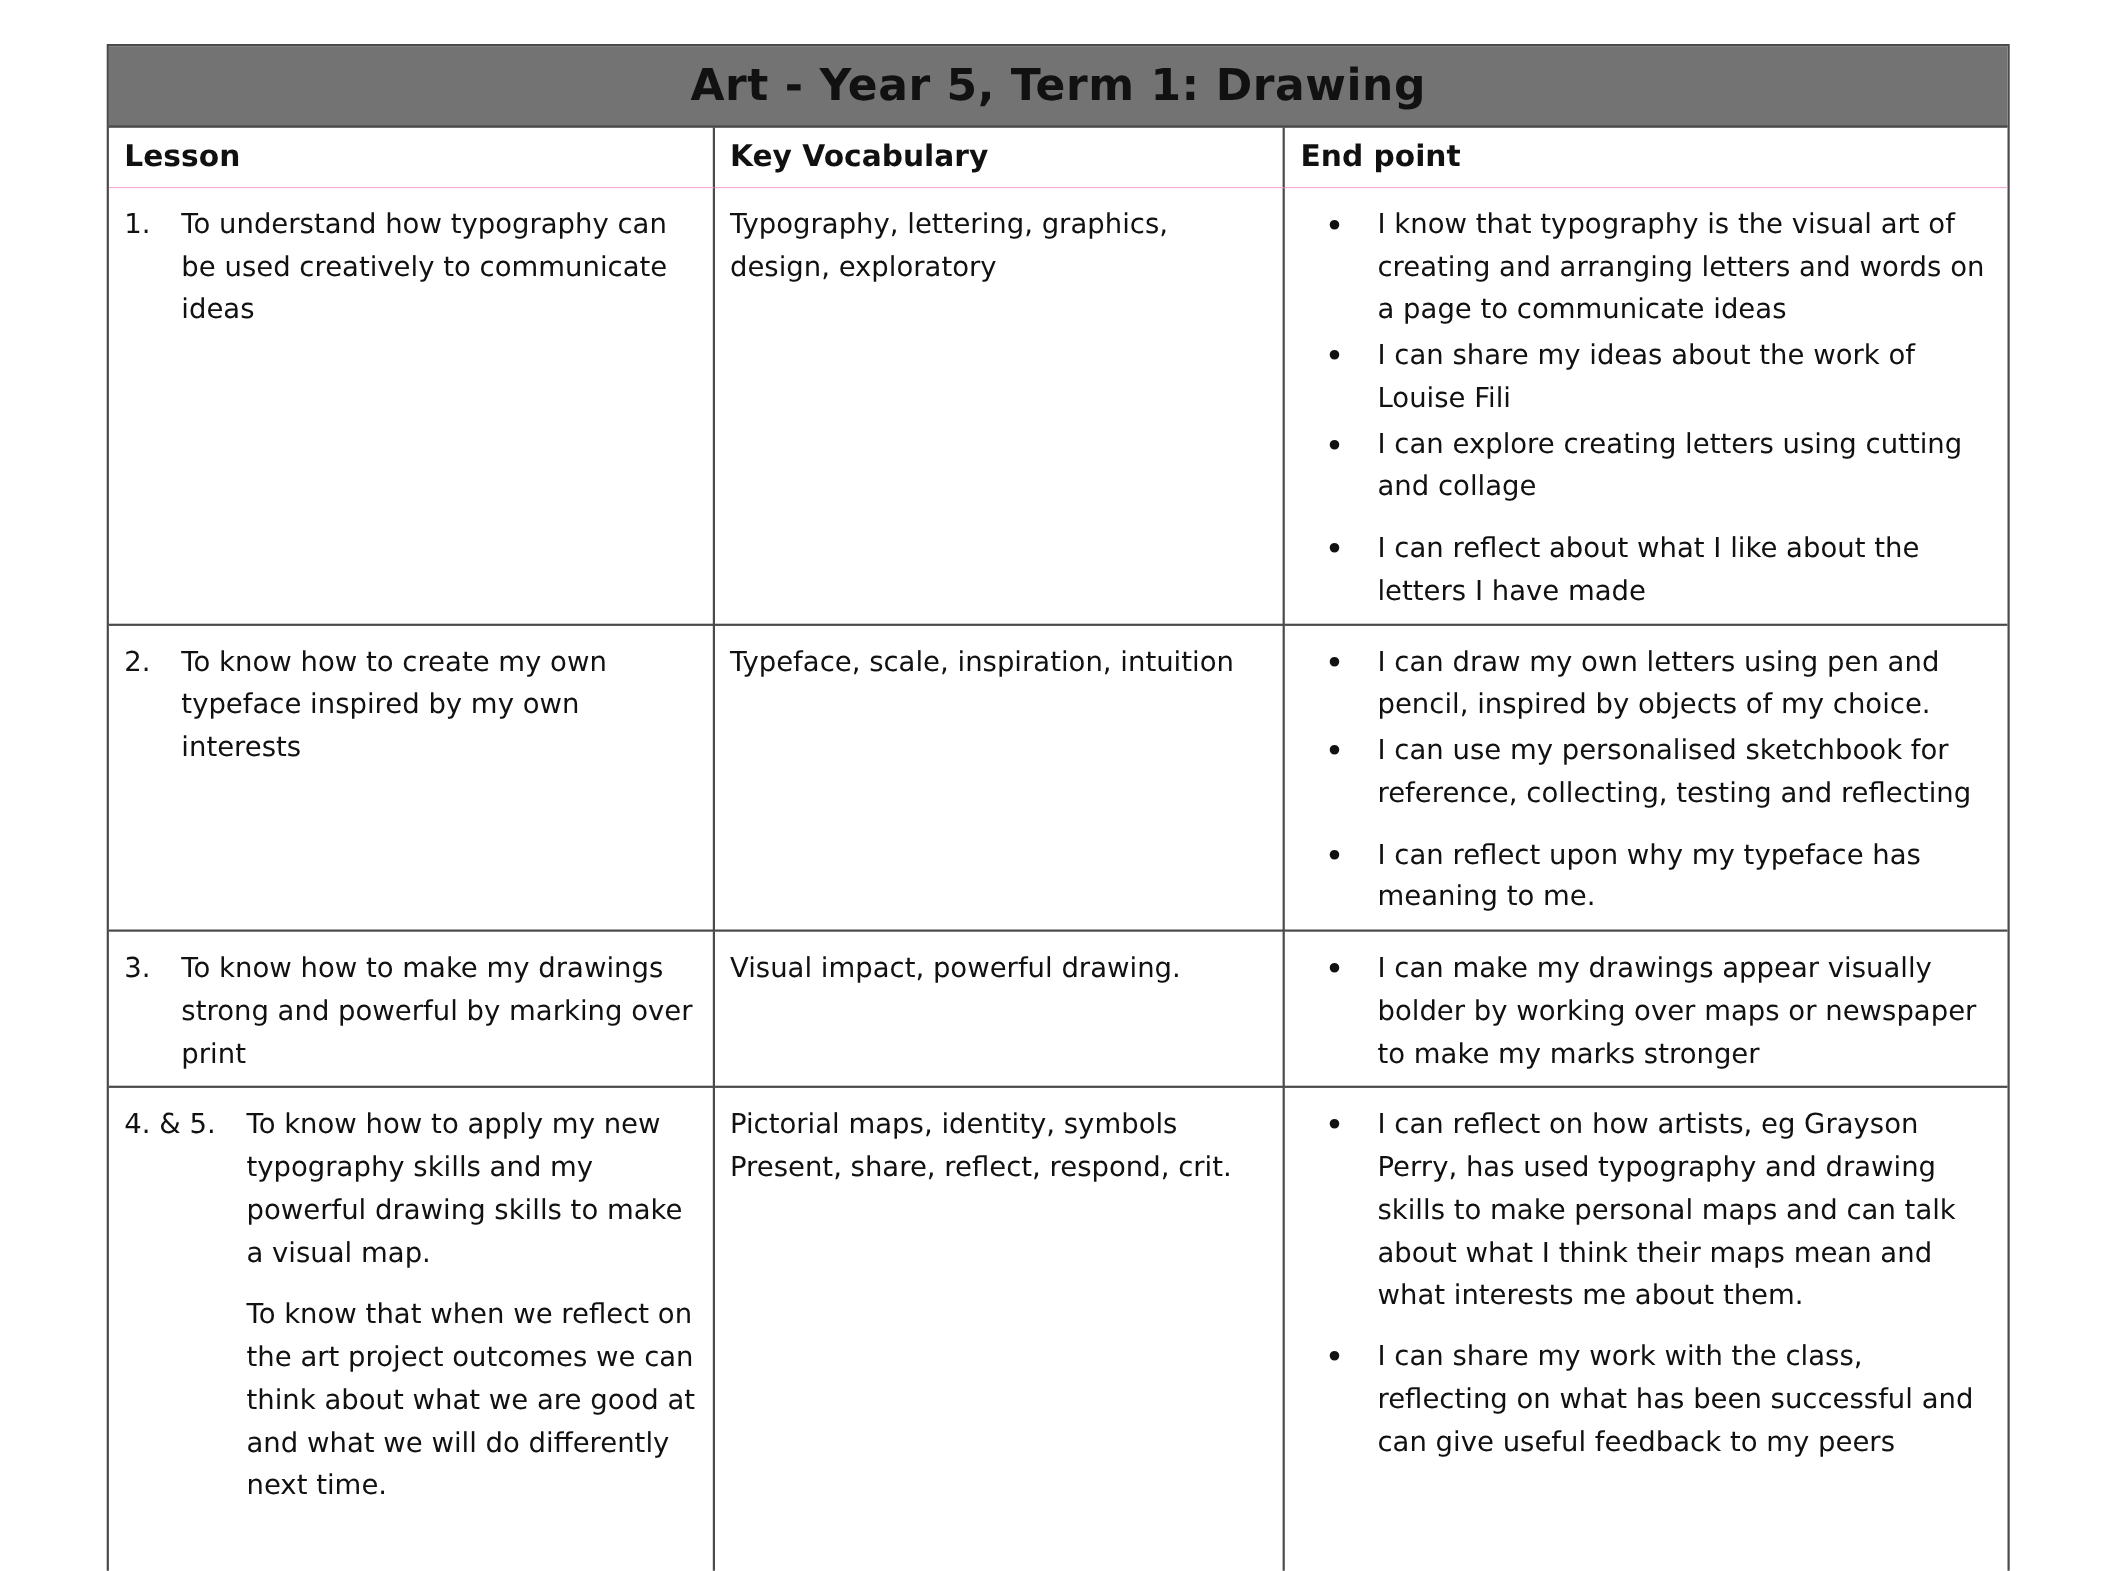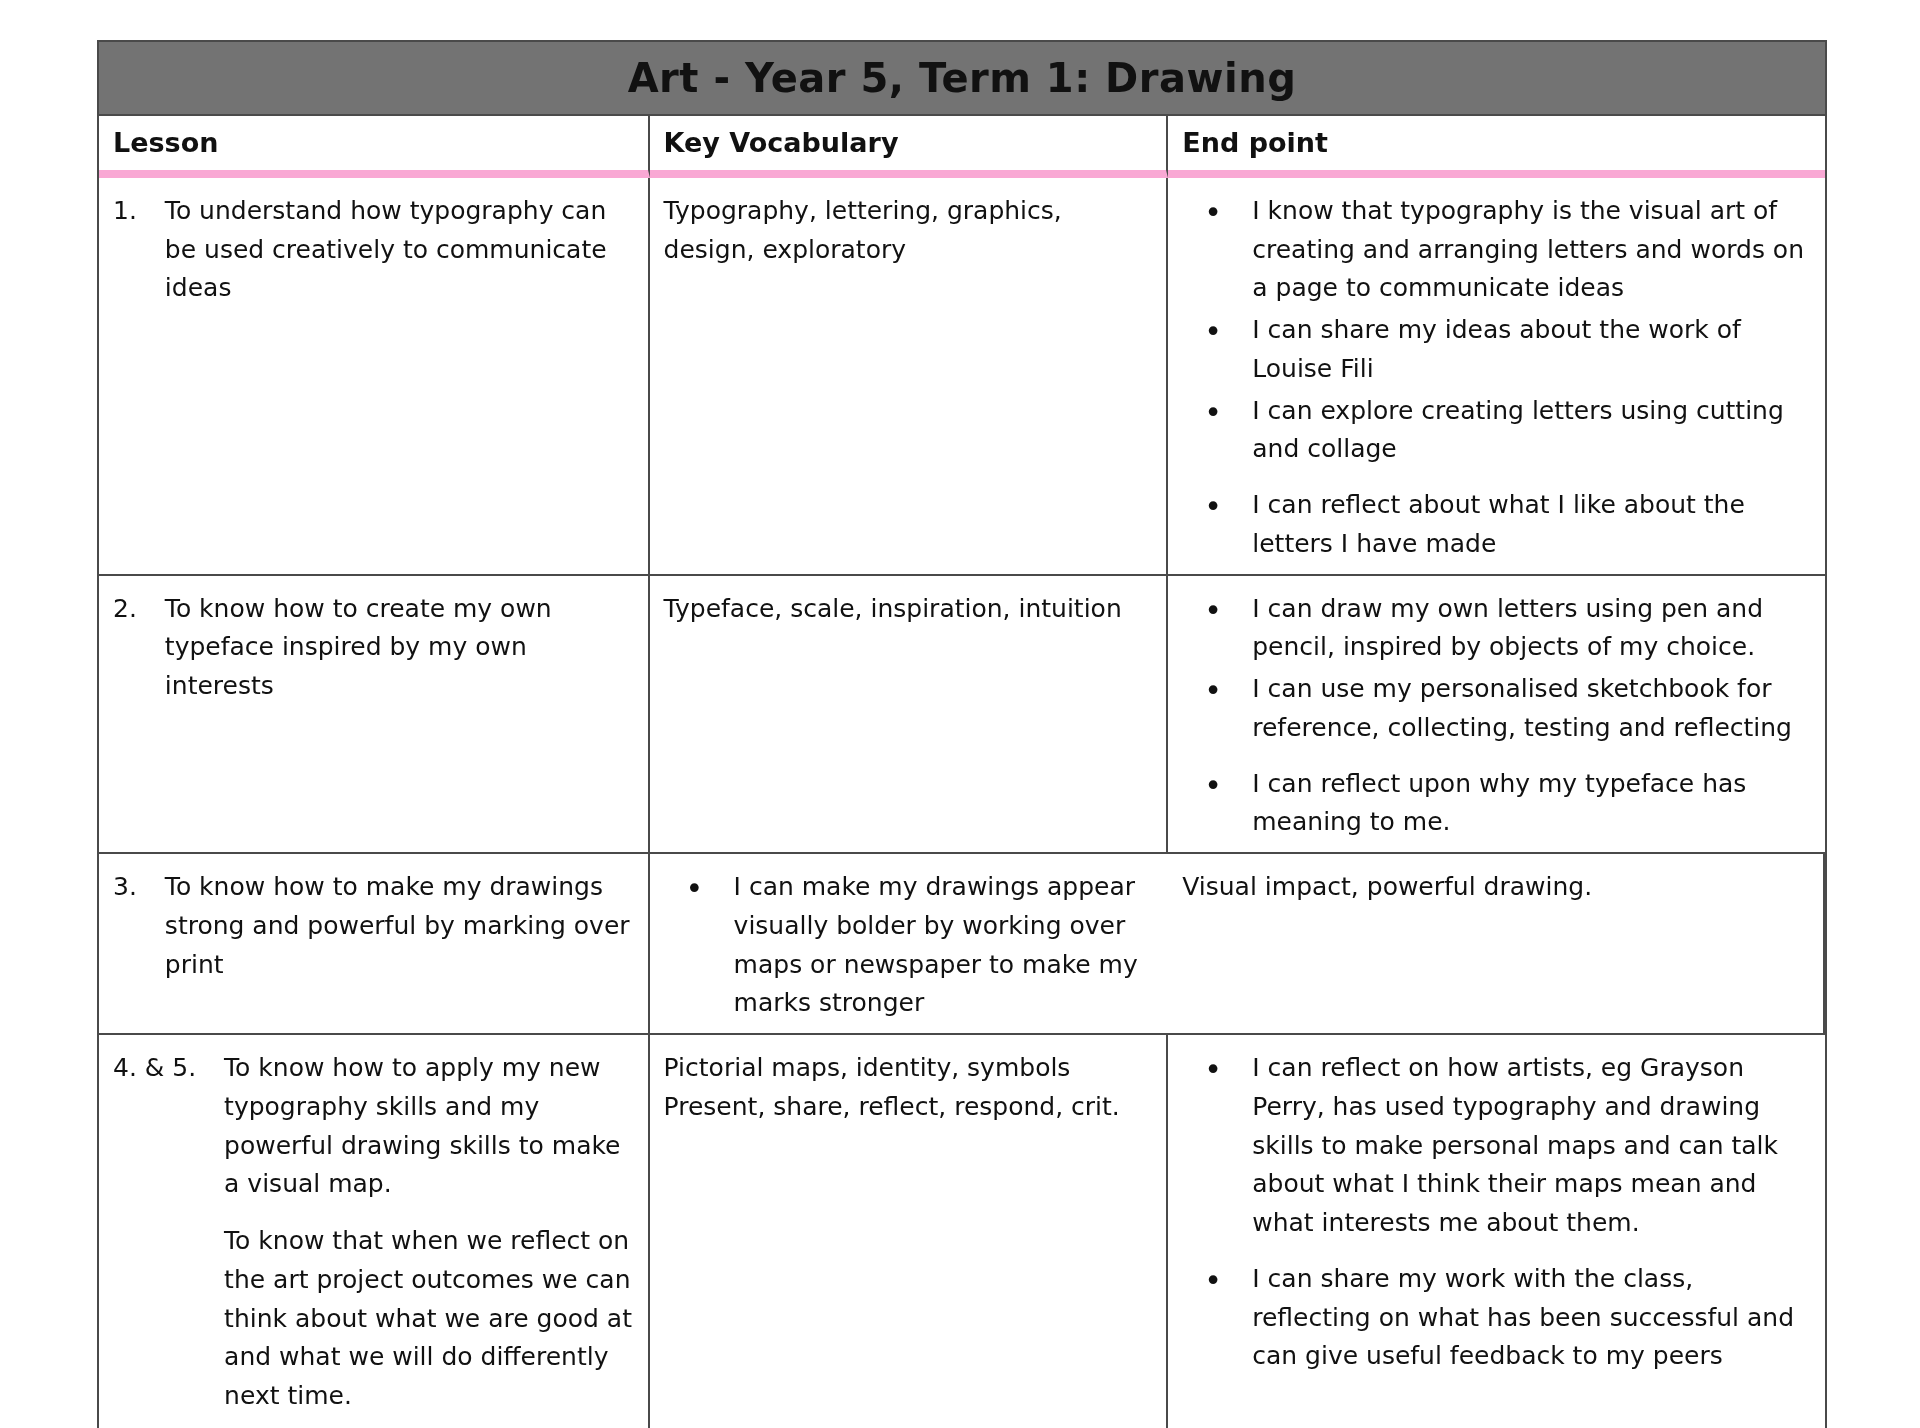--- a/index.html
+++ b/index.html
@@ -41,21 +41,21 @@
     font-size:25px;
     line-height:1.55;
     overflow:hidden;
   }
   .cell.c3{border-right:none;}
   .cell.head{
     font-weight:bold;
     font-size:27px;
     padding:6px 12px 6px 14px;
     min-height:50px;
-    border-bottom:8px solid #f9a8d4;
+    border-bottom:1px solid #f9a8d4;
   }
   
   .r1{min-height:356px;}
   .r2{min-height:246px;}
   .r3{min-height:140px;}
   .r4{min-height:474px;}
   .grid .cell:nth-last-child(-n+3){border-bottom:none;}
 
   
   .lesson-flex{display:flex;align-items:flex-start;}
@@ -147,27 +147,27 @@
     </div>
 
     <div class="cell lesson c1 r3">
       <div class="lesson-flex">
         <span class="lesson-num">3.</span>
         <div class="lesson-text">
           <p>To know how to make my drawings strong and powerful by marking over print</p>
         </div>
       </div>
     </div>
+    <div class="cell vocab c2 r3">
+      <p>Visual impact, powerful drawing.</p>
+    </div>
     <div class="cell endpoints c3 r3">
       <ul class="ep-list">
         <li>I can make my drawings appear visually bolder by working over maps or newspaper to make my marks stronger</li>
       </ul>
-    </div>
-    <div class="cell vocab c2 r3">
-      <p>Visual impact, powerful drawing.</p>
     </div>
 
     <div class="cell lesson c1 r4">
       <div class="lesson-flex">
         <span class="lesson-num">4. &amp; 5.</span>
         <div class="lesson-text">
           <p>To know how to apply my new typography skills and my powerful drawing skills to make a visual map.</p>
           <p>To know that when we reflect on the art project outcomes we can think about what we are good at and what we will do differently next time.</p>
         </div>
       </div>

